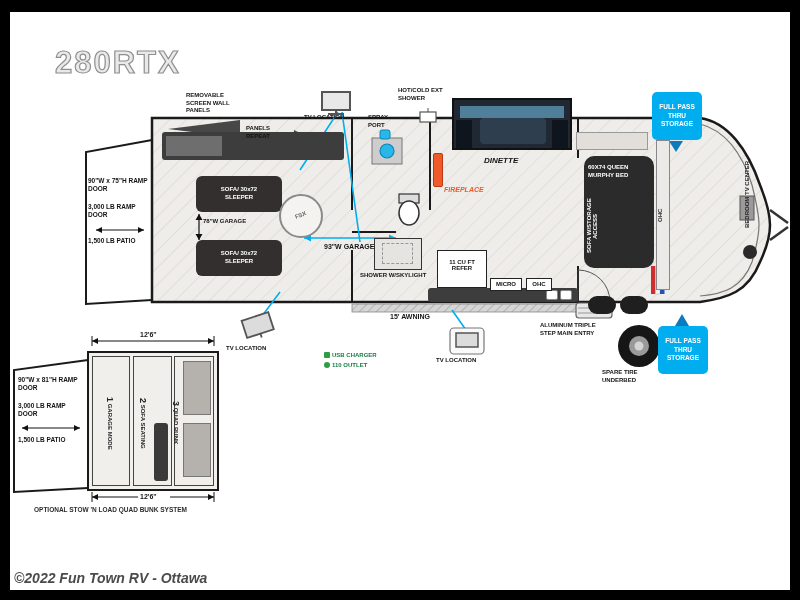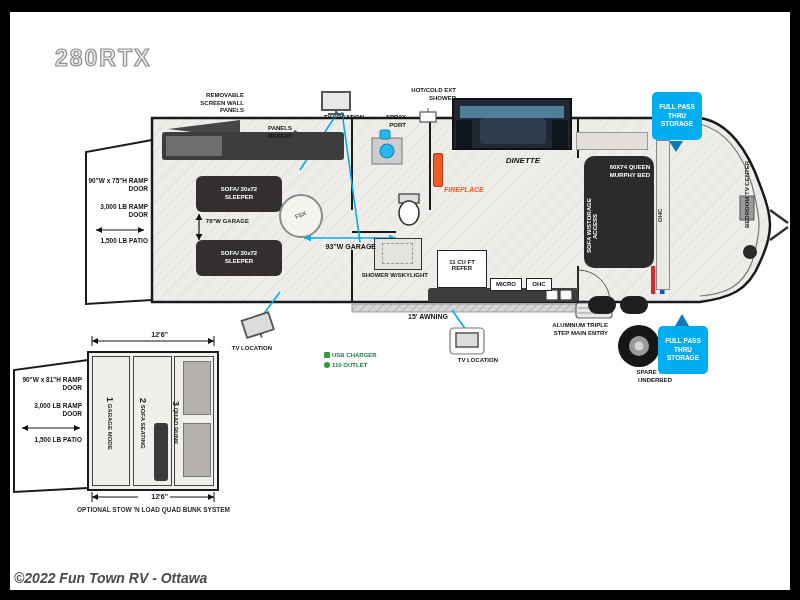--- a/index.html
+++ b/index.html
@@ -1,27 +1,27 @@
 <!DOCTYPE html>
 <html><head>
 <meta charset="utf-8">
 <style>
   *{margin:0;padding:0;box-sizing:border-box}
   html,body{width:800px;height:600px}
   body{position:relative;background:#fff;font-family:"Liberation Sans",sans-serif;overflow:hidden}
   .frame{position:absolute;background:#000;z-index:50}
-  .lbl{position:absolute;font-weight:bold;color:#141414;text-align:right;line-height:1.25;font-size:6px;z-index:10}
+  .lbl{position:absolute;font-weight:bold;color:#141414;text-align:left;line-height:1.25;font-size:6px;z-index:10}
   .vtext{position:absolute;writing-mode:vertical-rl;transform:rotate(180deg);font-weight:bold;text-align:center;z-index:10}
   .vtext-down{position:absolute;writing-mode:vertical-rl;font-weight:bold;text-align:center;z-index:10}
   .furn{position:absolute;z-index:5}
   .dark{background:#332f2f;border-radius:6px;color:#fff;font-weight:bold;font-size:6px;text-align:center;display:flex;align-items:center;justify-content:center;line-height:1.3}
   .whitebox{background:#fff;border:1.5px solid #222;color:#111;font-weight:bold;font-size:6px;text-align:center}
   .bluebox{position:absolute;background:#00aeef;border-radius:5px;color:#fff;font-weight:bold;font-size:6.5px;text-align:center;display:flex;align-items:center;justify-content:center;line-height:1.3;padding:2px;z-index:12}
   .dim{background:#fff;padding:0 2px}
-  .model{position:absolute;left:55px;top:45px;font-size:23px;font-weight:bold;letter-spacing:2px;color:#e9e9e9;-webkit-text-stroke:1.2px #8f8f8f;z-index:10}
+  .model{position:absolute;left:55px;top:45px;font-size:31px;font-weight:bold;letter-spacing:2px;color:#e9e9e9;-webkit-text-stroke:1.2px #8f8f8f;z-index:10}
   .watermark{position:absolute;left:14px;top:570px;font-size:14px;font-weight:bold;font-style:italic;color:#4b4b4b;z-index:51}
   svg.overlay{position:absolute;left:0;top:0;z-index:3;pointer-events:none}
   .panel{position:absolute;border:1.5px solid #444;background:rgba(240,238,235,.6);z-index:6}
   .usb-ic{display:inline-block;width:6px;height:6px;background:#2e9e44;border-radius:1px;margin-right:2px;vertical-align:middle}
   .badge{position:absolute;width:44px;height:44px;border:2px solid #8a8a8a;border-radius:50%;background:#f5f3f0;display:flex;align-items:center;justify-content:center;z-index:6}
   .badge span{transform:rotate(-22deg);font-size:6px;font-weight:bold;color:#666;text-align:center;line-height:1.2}
 </style>
 </head>
 <body>
 

